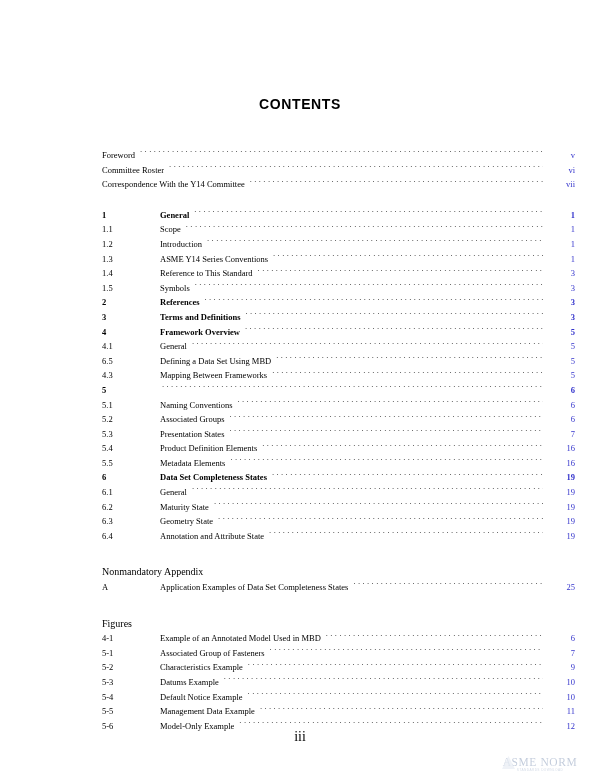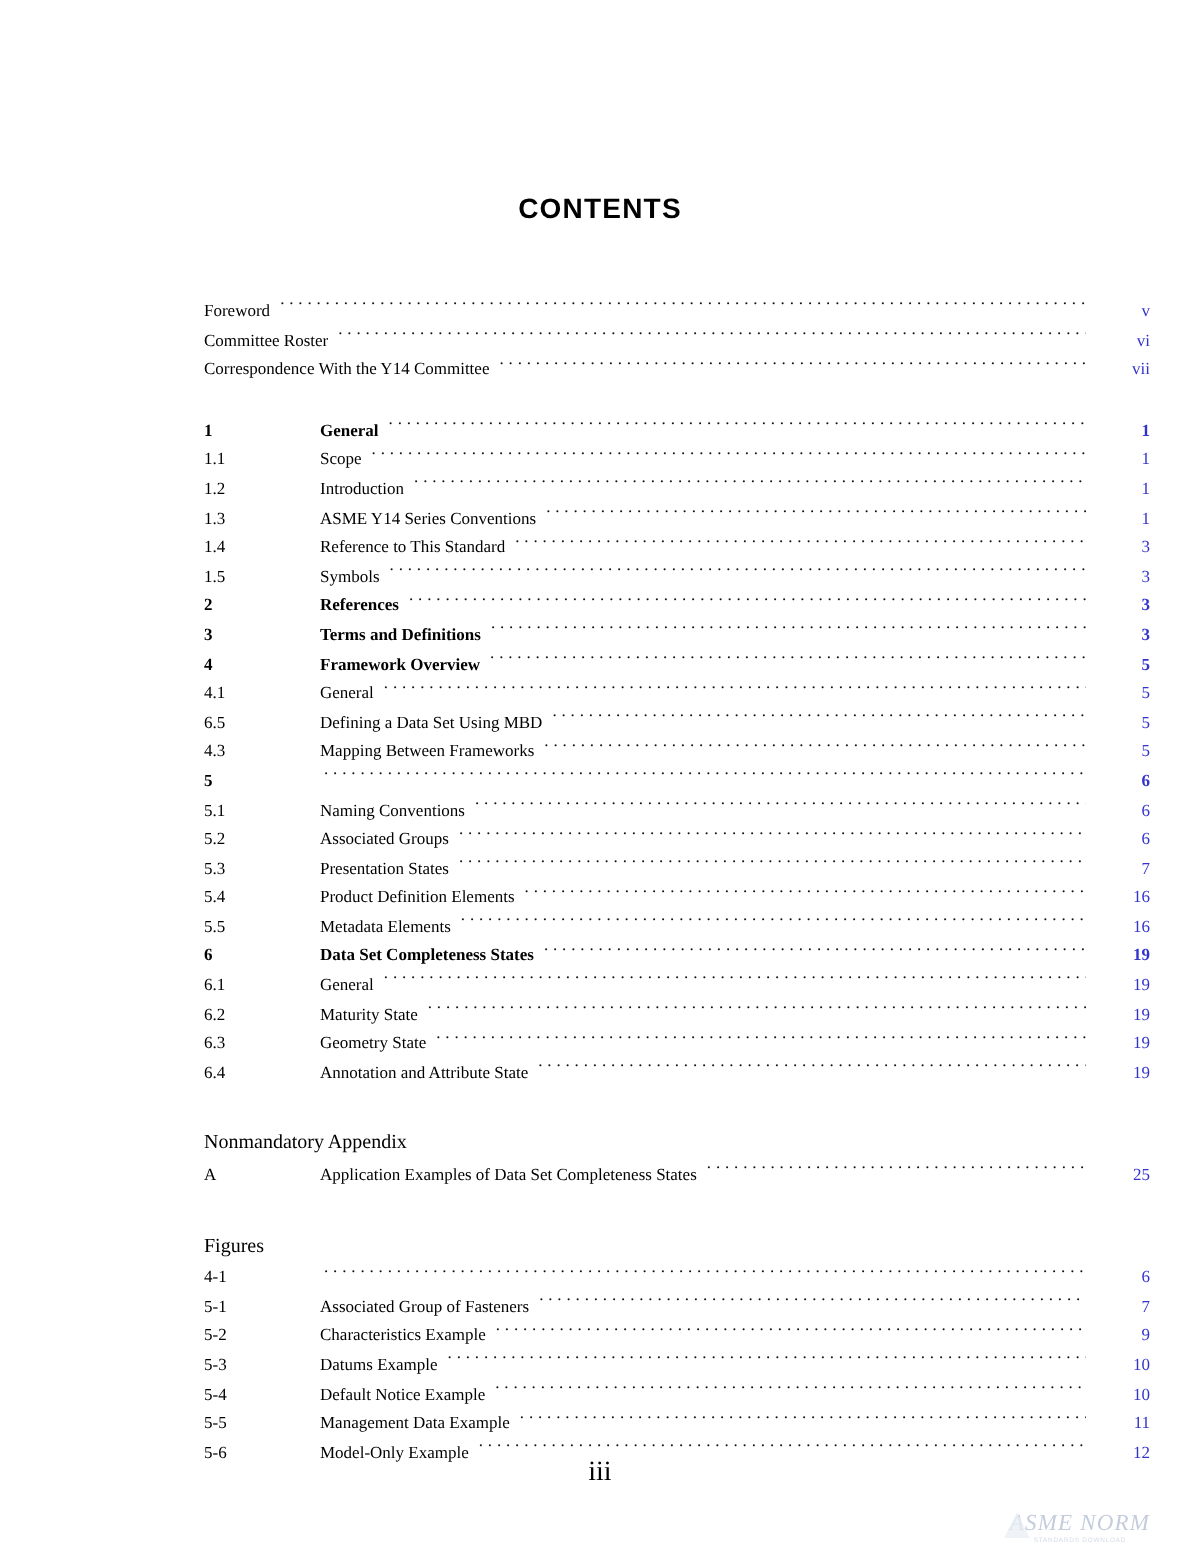--- a/index.html
+++ b/index.html
@@ -109,21 +109,20 @@
     text-align: center;
     opacity: 0.30;
     user-select: none;
   }
   .watermark .wm-main {
     font-family: "Liberation Serif", serif;
     font-size: 11.5px;
     letter-spacing: 0.6px;
     color: #3c5a8c;
     line-height: 12px;
-    font-style: italic;
   }
   .watermark .wm-sub {
     font-family: "Liberation Sans", sans-serif;
     font-size: 3.2px;
     letter-spacing: 0.4px;
     color: #6d86ad;
     line-height: 5px;
   }
   .watermark .wm-shape {
     position: absolute;
@@ -316,20 +315,21 @@
         <span class="page-no">25</span>
       </div>
     </div>
 
     <div class="spacer-lg"></div>
 
     <div>
       <div class="section-head">Figures</div>
       <div class="row">
         <span class="num">4-1</span>
+        <span class="title">Example of an Annotated Model Used in MBD</span>
         <span class="leader"></span>
         <span class="page-no">6</span>
       </div>
       <div class="row">
         <span class="num">5-1</span>
         <span class="title">Associated Group of Fasteners</span>
         <span class="leader"></span>
         <span class="page-no">7</span>
       </div>
       <div class="row">

